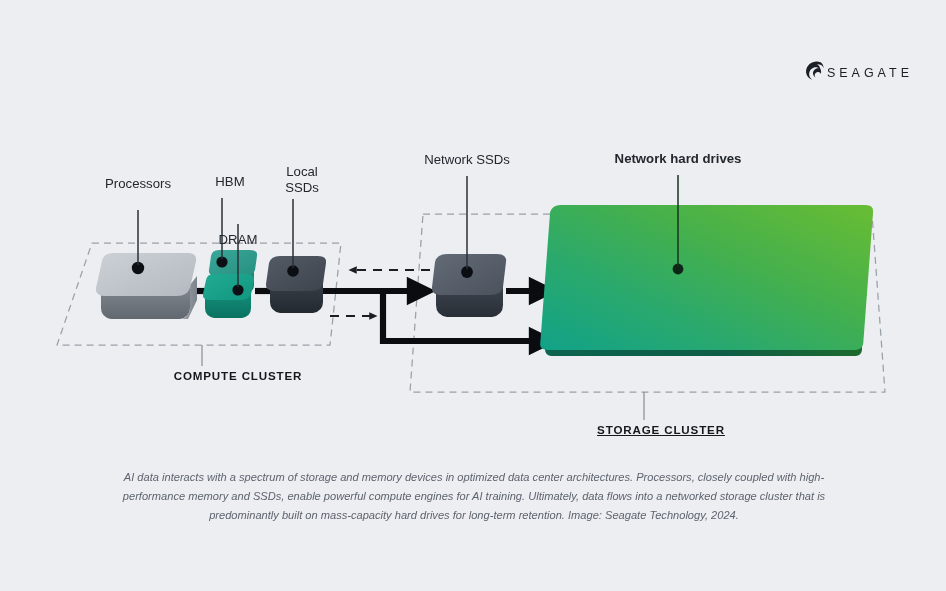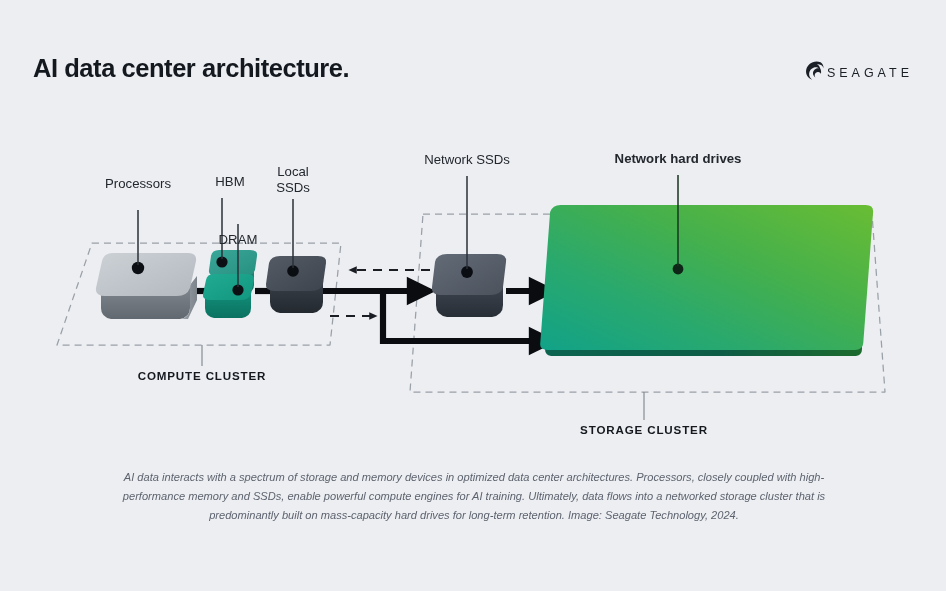--- a/index.html
+++ b/index.html
@@ -67,20 +67,21 @@
 
   
   .cluster-label {
     position: absolute;
     font-size: 11.6px;
     font-weight: 700;
     letter-spacing: 0.85px;
     color: #15191f;
     white-space: nowrap;
     transform: translateX(-50%);
+    margin-left: 36px;
   }
 
   
   #caption {
     position: absolute;
     left: 113px;
     top: 456px;
     width: 722px;
     font-size: 11.1px;
     font-style: italic;
@@ -88,22 +89,20 @@
     text-align: center;
     color: #5d636e;
     margin-top: 12px;
   }
 </style>
 </head>
 <body>
 
 <div id="stage">
 
-  <div id="title">AI data center
-architecture.</div>
 
   <div id="logo">
     <span>
       <svg width="26" height="26" viewBox="0 0 26 26" aria-hidden="true">
         <path d="M20.6 4.3c-3.6-1.5-8.0-0.9-11.0 1.7C6.3 8.8 5.1 13.4 6.9 17.3c1.0 2.2 3.0 3.9 5.4 4.4
                  -2.0-1.3-3.3-3.6-3.2-6.0 0.1-2.9 2.1-5.5 4.9-6.3 2.0-0.6 4.3-0.1 5.8 1.3
                  -1.2-0.5-2.6-0.5-3.8 0.0-1.9 0.8-3.2 2.8-3.0 4.9 0.1 1.6 1.1 3.1 2.5 3.8
                  -0.7-0.8-1.0-1.9-0.7-2.9 0.4-1.5 1.9-2.6 3.5-2.4 1.1 0.1 2.1 0.8 2.6 1.8
                  0.5-2.0 0.2-4.2-0.9-6.0C19.3 7.9 18.2 6.9 16.9 6.3 18.3 6.1 19.8 6.4 21.0 7.1
                  22.2 7.8 23.1 8.9 23.6 10.2 23.5 7.6 22.3 5.3 20.6 4.3Z" fill="#1b1f26"></path>
@@ -259,23 +258,23 @@
       <path d="M447 254 Q437 254 435 262 L432 287 Q431 295 442 295 L490 295
                Q501 295 503 287 L506 262 Q507 254 497 254 Z" fill="url(#nssdTop)"></path>
       <ellipse cx="467" cy="272" rx="5.9" ry="5.9" fill="#0a0d11"></ellipse>
       <line x1="467" y1="176" x2="467" y2="269" stroke="#2b3038" stroke-width="1.5"></line>
     </g>
   </svg>
 
   <div class="callout center" style="left:138px; top:176px;">Processors</div>
   <div class="callout center" style="left:230px; top:174px;">HBM</div>
   <div class="callout center" style="left:238px; top:200px;margin-top:32px;">DRAM</div>
-  <div class="callout center" style="left:293px; top:164px;">Local
+  <div class="callout center" style="left:302px; top:164px;">Local
 SSDs</div>
   <div class="callout center" style="left:467px; top:152px;">Network SSDs</div>
   <div class="callout center" style="left:678px; top:151px;font-weight:bold;">Network hard drives</div>
 
   <div class="cluster-label" style="left:202px; top:369px;">COMPUTE CLUSTER</div>
-  <div class="cluster-label" style="left:644px; top:423px;">STORAGE CLUSTER</div>
+  <div class="cluster-label" style="left:625px; top:423px;text-decoration:underline;">STORAGE CLUSTER</div>
 
   <div id="caption">AI data interacts with a spectrum of storage and memory devices in optimized data center architectures. Processors, closely coupled with high-performance memory and SSDs, enable powerful compute engines for AI training. Ultimately, data flows into a networked storage cluster that is predominantly built on mass-capacity hard drives for long-term retention. Image: Seagate Technology, 2024.</div>
 
 </div>
 
 </body></html>

